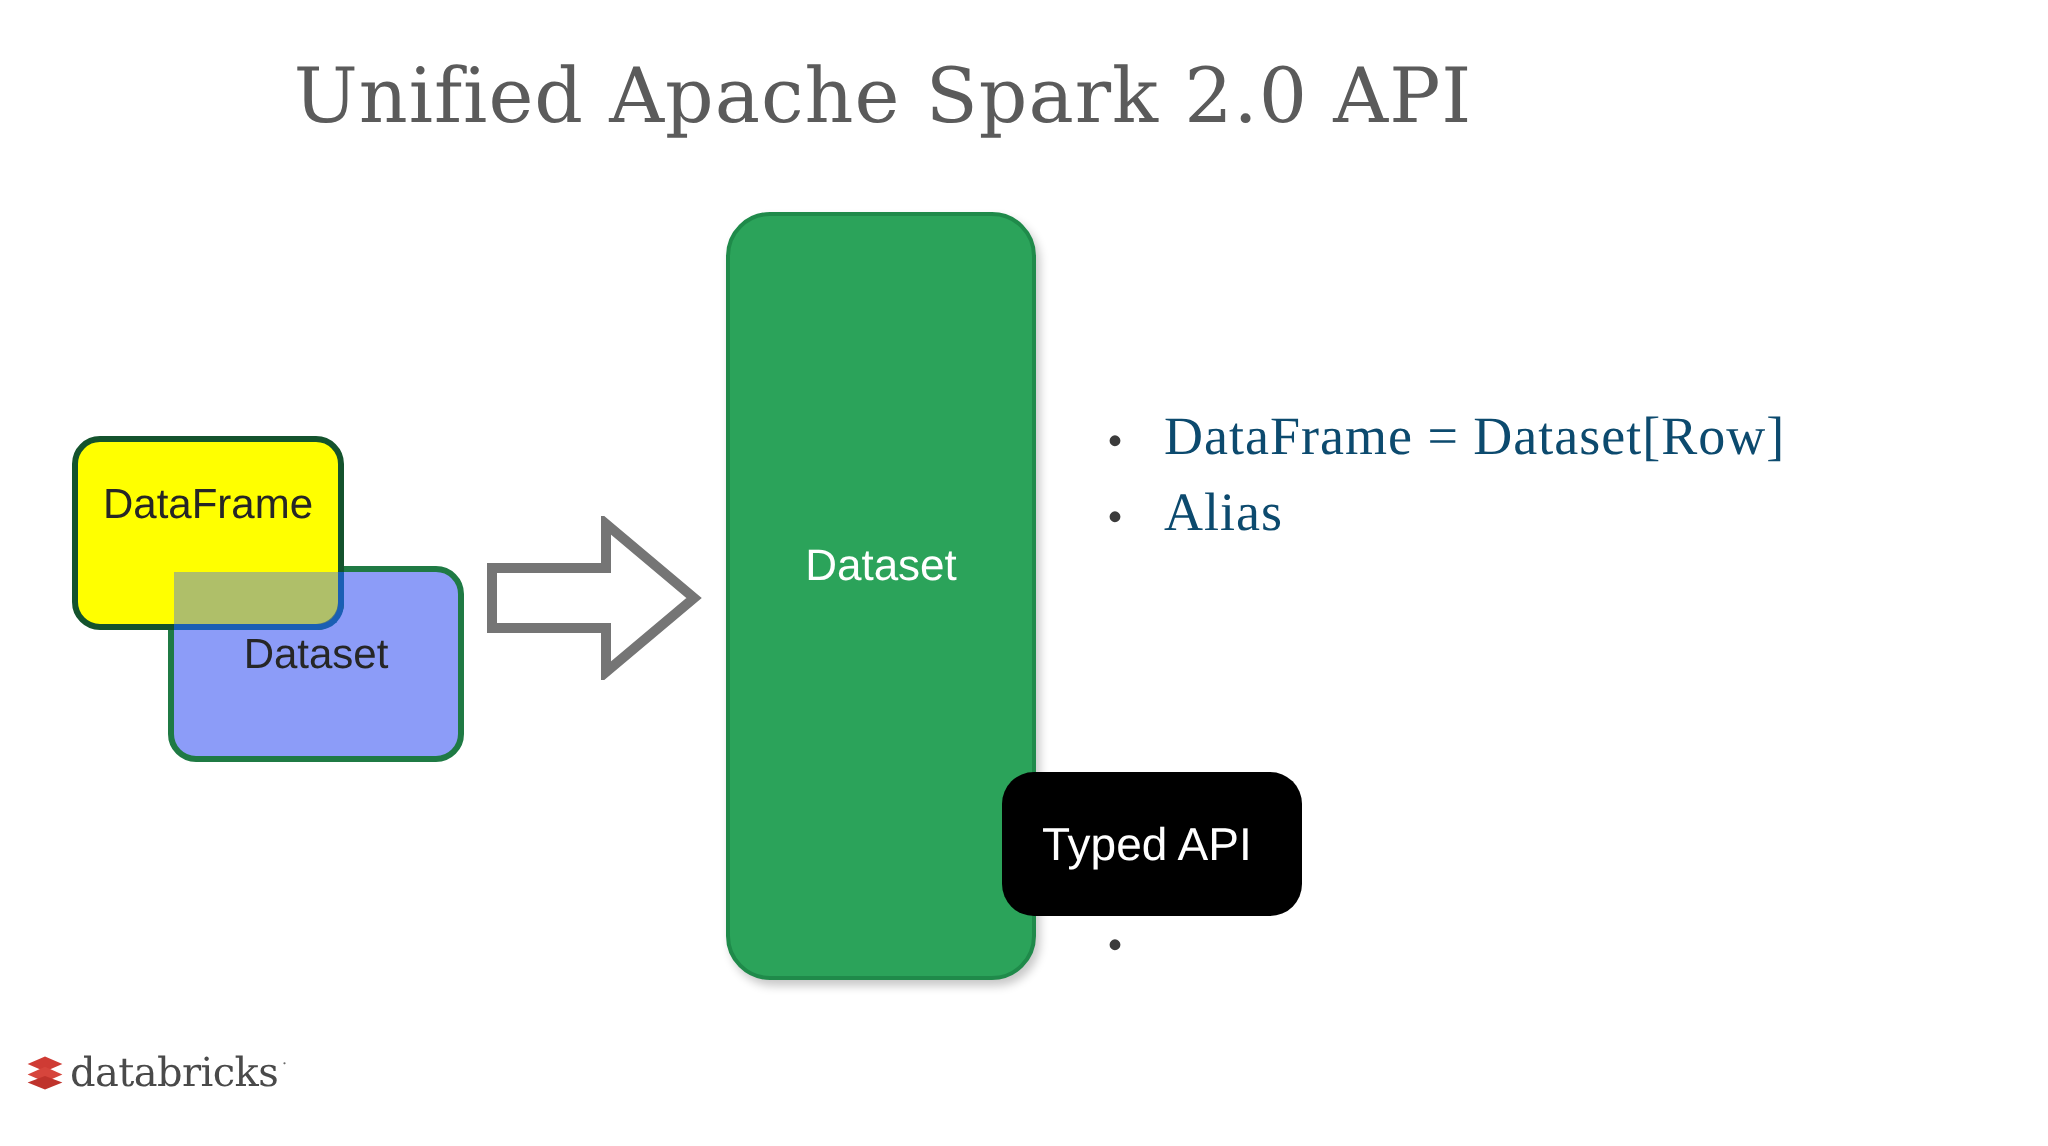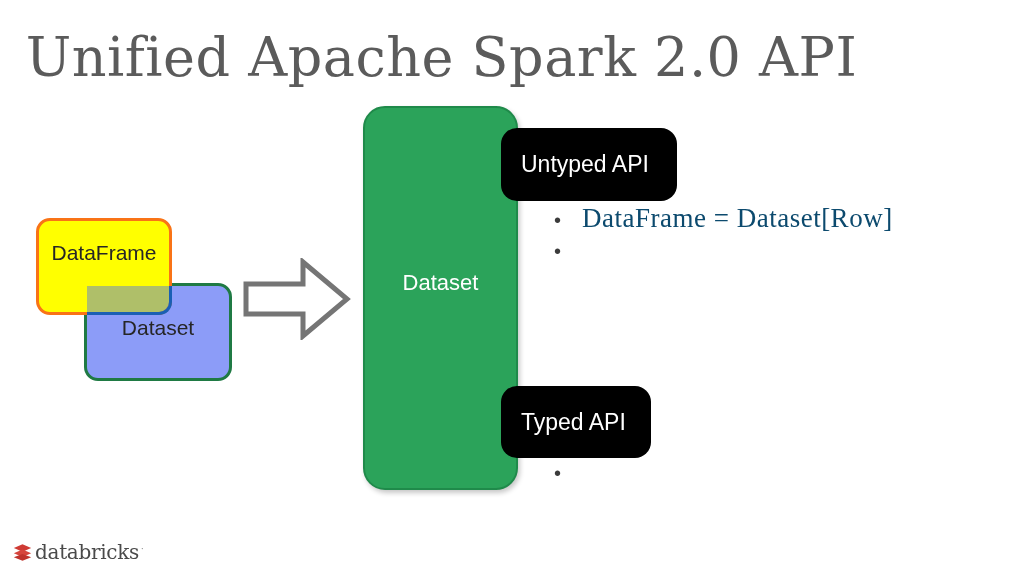--- a/index.html
+++ b/index.html
@@ -20,37 +20,37 @@
 
   
   .slide-title {
     position: absolute;
     left: 0;
     top: 26px;
     width: 883px;
     text-align: center;
     font-family: "DejaVu Serif", "Liberation Serif", serif;
     font-weight: 300;
-    font-size: 54px;
+    font-size: 38px;
     letter-spacing: 0.5px;
     color: #5b5b5b;
     white-space: nowrap;
   }
 
   
   .venn { position: absolute; left: 0; top: 0; }
 
   .box-dataframe {
     position: absolute;
     left: 36px;
     top: 218px;
     width: 136px;
     height: 97px;
     background: #ffff00;
-    border: 3px solid #f97316;
+    border: 3px solid #14532d;
     border-radius: 14px;
     box-sizing: border-box;
     z-index: 3;
   }
   .box-dataframe .lbl {
     position: absolute;
     left: 0; right: 0;
     top: 20px;
     text-align: center;
     font-size: 21px;
@@ -168,21 +168,21 @@
     letter-spacing: 0.5px;
   }
   .bullets-untyped { left: 548px; top: 203px; }
   .bullets-untyped .bullet-row { margin-bottom: 7px; }
   .bullets-typed   { left: 548px; top: 463px; }
 
   
   .logo {
     position: absolute;
     left: 12px;
-    top: 540px;
+    top: 524px;
     display: flex;
     align-items: center;
     z-index: 7;
   }
   .logo-mark {
     width: 21px;
     height: 21px;
     margin-right: 2px;
   }
   .logo-text {
@@ -224,31 +224,29 @@
       <path d="M3 26 L60 26 L60 4 L104 41 L60 78 L60 56 L3 56 Z" fill="#ffffff" stroke="#757575" stroke-width="5" stroke-linejoin="miter"></path>
     </svg>
   </div>
 
   <div class="box-green">
     <div class="lbl">
       <div>Dataset</div>
     </div>
   </div>
 
-  <div class="pill pill-untyped">
-    <span class="lbl">Untyped API</span>
-  </div>
 
   <div class="bullets bullets-untyped">
     <div class="bullet-row">
       <span class="bullet-dot">•</span>
       <span class="bullet-text">DataFrame = Dataset[Row]</span>
     </div>
     <div class="bullet-row">
       <span class="bullet-dot">•</span>
+      <span class="bullet-text">Alias</span>
     </div>
   </div>
 
   <div class="pill pill-typed">
     <span class="lbl">Typed API</span>
   </div>
 
   <div class="bullets bullets-typed">
     <div class="bullet-row">
       <span class="bullet-dot">•</span>

